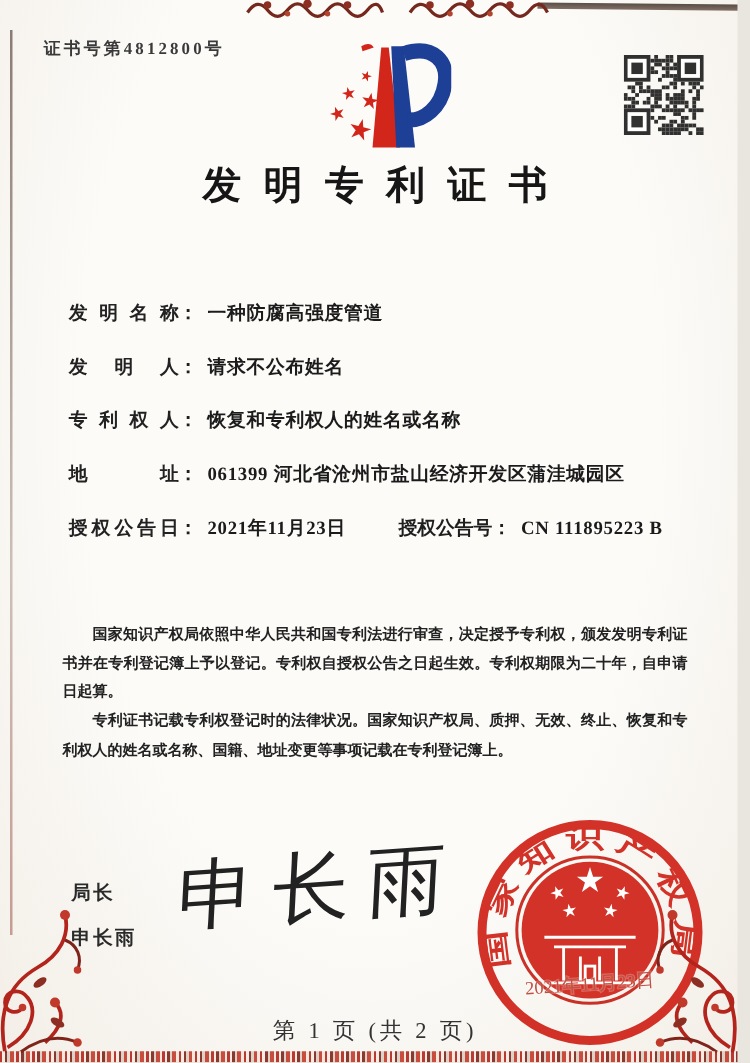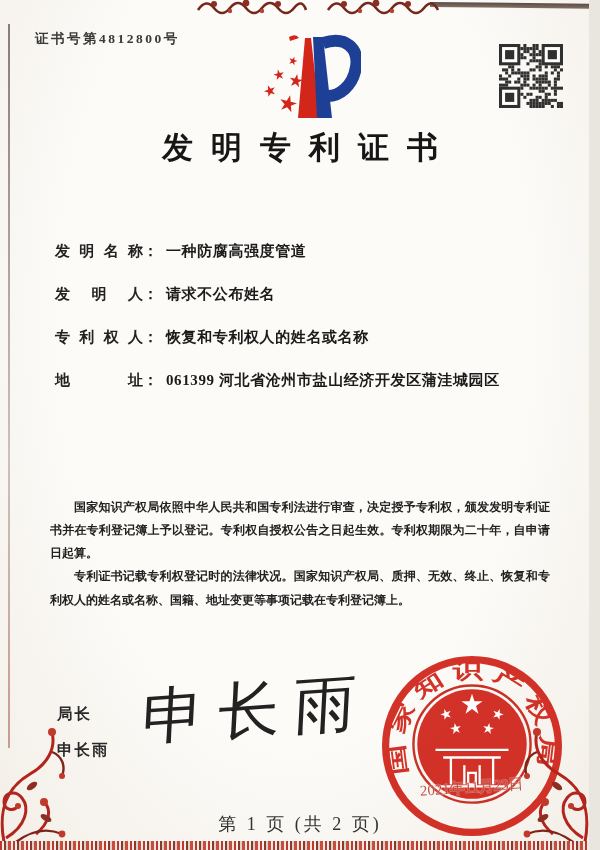--- a/index.html
+++ b/index.html
@@ -2,24 +2,23 @@
 <html><head>
 <meta charset="utf-8">
 <style>
   html,body{margin:0;padding:0;}
   body{
     width:600px;height:850px;overflow:hidden;
     font-family:"Liberation Serif","DejaVu Serif",serif;
     background:#e9e5df;
   }
   .sheet{
-    position:relative;width:544px;height:850px;overflow:hidden;
+    position:relative;width:590px;height:850px;overflow:hidden;
     background:radial-gradient(ellipse at 50% 38%, #fcfbf8 55%, #f3eee7 100%);
     color:#1e1e1e;
-    padding-left:45px;
   }
   
   .top-line{
     position:absolute;left:430px;top:2px;width:172px;height:5px;
     background:linear-gradient(to bottom,#3c2f29,#6e584c);
     transform:rotate(.6deg);transform-origin:left center;opacity:.85;
   }
   .left-line{
     position:absolute;left:8px;top:24px;width:2px;height:724px;
     background:linear-gradient(to bottom,rgba(80,60,50,.65),rgba(120,90,75,.35) 60%,rgba(140,50,40,.45));
@@ -309,20 +308,23 @@
     </div>
     <div class="frow">
       <span class="flabel">发明人</span><span class="fcolon">：</span><span class="fvalue">请求不公布姓名</span>
     </div>
     <div class="frow">
       <span class="flabel">专利权人</span><span class="fcolon">：</span><span class="fvalue">恢复和专利权人的姓名或名称</span>
     </div>
     <div class="frow">
       <span class="flabel">地址</span><span class="fcolon">：</span><span class="fvalue">061399 河北省沧州市盐山经济开发区蒲洼城园区</span>
     </div>
+    <div class="frow">
+      <span class="flabel">授权公告日</span><span class="fcolon">：</span><span class="fvalue">2021年11月23日</span><span class="grant-pair"><span class="plabel">授权公告号</span><span class="fcolon">：</span><span class="fvalue">CN 111895223 B</span></span>
+    </div>
   </div>
 
   <div class="legal">
     <p>国家知识产权局依照中华人民共和国专利法进行审查，决定授予专利权，颁发发明专利证书并在专利登记簿上予以登记。专利权自授权公告之日起生效。专利权期限为二十年，自申请日起算。</p>
     <p>专利证书记载专利权登记时的法律状况。国家知识产权局、质押、无效、终止、恢复和专利权人的姓名或名称、国籍、地址变更等事项记载在专利登记簿上。</p>
   </div>
 
   <div class="signer">
     <div>局长</div>
     <div class="nm">申长雨</div>

